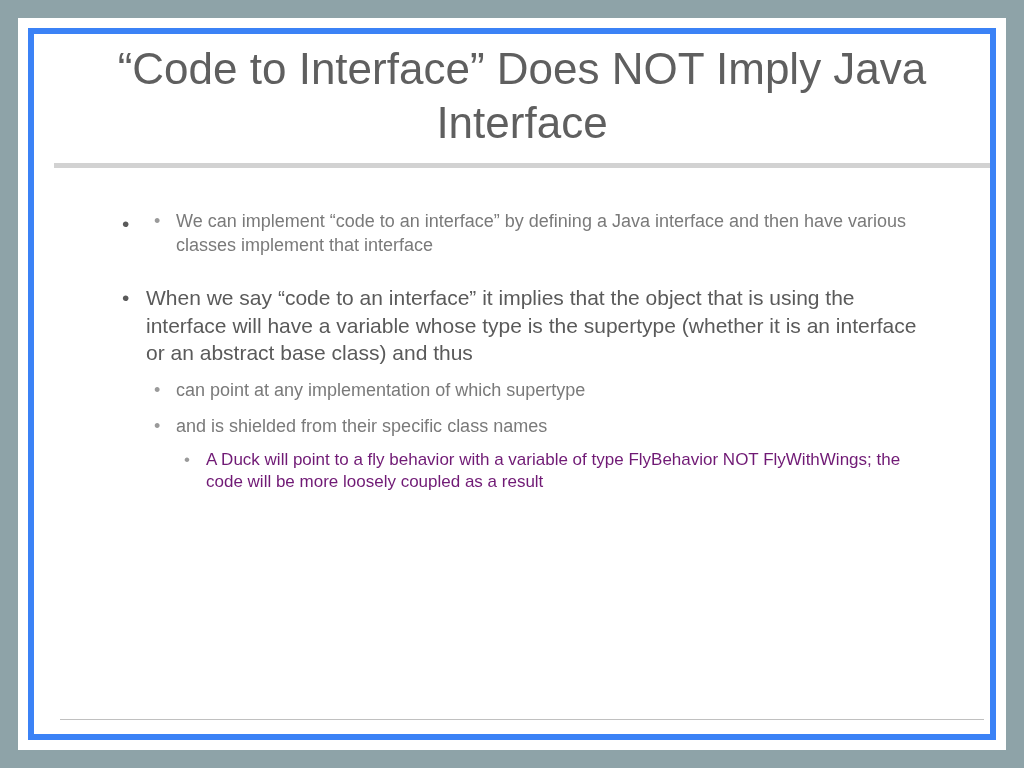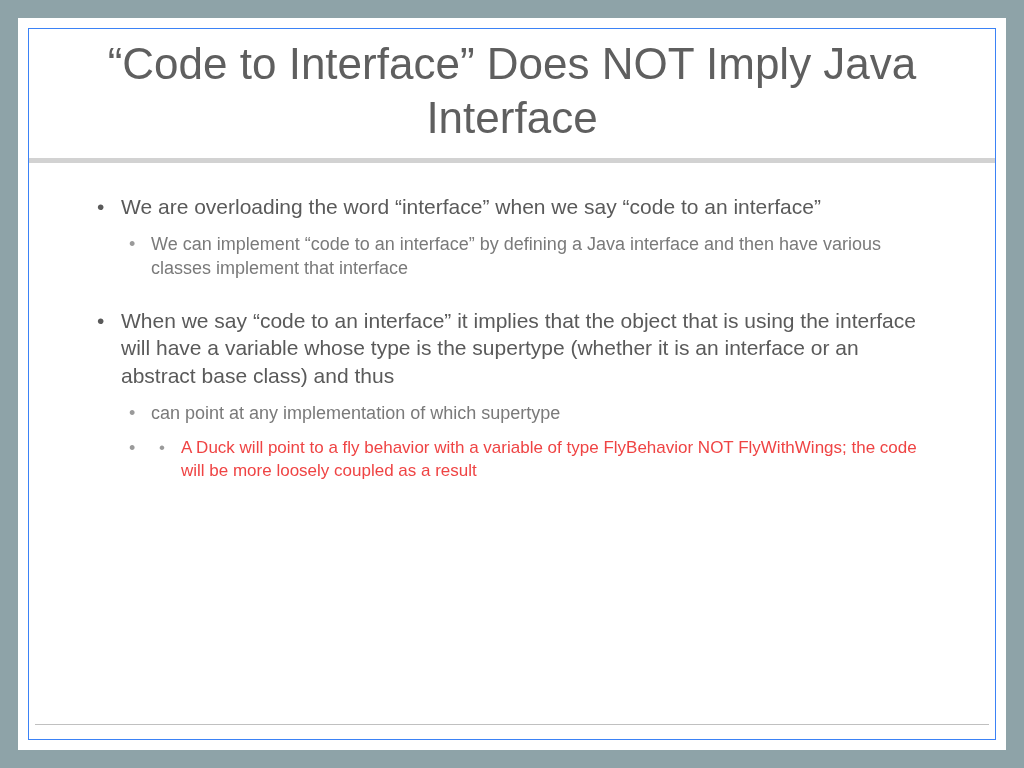--- a/index.html
+++ b/index.html
@@ -17,23 +17,24 @@
     }
     .outer-frame {
       width: 100%;
       height: 100%;
       background: #ffffff;
       padding: 10px;
     }
     .inner-frame {
       width: 100%;
       height: 100%;
-      border: 1px solid #3b82f6;
+      border: 6px solid #3b82f6;
       display: flex;
       flex-direction: column;
+      padding-left: 20px;
     }
     .title-section {
       padding: 8px 40px 14px 40px;
       text-align: center;
     }
     .title {
       font-size: 44px;
       font-weight: normal;
       color: #5f5f5f;
       line-height: 1.22;
@@ -90,21 +91,21 @@
     }
     ul.level3 {
       margin-top: 10px;
     }
     ul.level3 > li {
       position: relative;
       padding-left: 30px;
       margin-bottom: 8px;
       font-size: 17px;
       line-height: 1.32;
-      color: #ef4444;
+      color: #701a75;
     }
     ul.level3 > li::before {
       content: "•";
       position: absolute;
       left: 8px;
       top: 0;
       color: #9a9a9a;
     }
   </style>
 </head>
@@ -112,34 +113,34 @@
 
 <div class="outer-frame">
   <div class="inner-frame">
     <div class="title-section">
       <h1 class="title">“Code to Interface” Does NOT Imply Java Interface</h1>
     </div>
     <div class="divider"></div>
     <div class="content">
       <ul class="level1">
         <li>
-          <span>We are overloading the word “interface” when we say “code to an interface”</span>
           <ul class="level2">
             <li>
               <span>We can implement “code to an interface” by defining a Java interface and then have various classes implement that interface</span>
             </li>
           </ul>
         </li>
         <li>
           <span>When we say “code to an interface” it implies that the object that is using the interface will have a variable whose type is the supertype (whether it is an interface or an abstract base class) and thus</span>
           <ul class="level2">
             <li>
               <span>can point at any implementation of which supertype</span>
             </li>
             <li>
+              <span>and is shielded from their specific class names</span>
               <ul class="level3">
                 <li>
                   <span>A Duck will point to a fly behavior with a variable of type FlyBehavior NOT FlyWithWings; the code will be more loosely coupled as a result</span>
                 </li>
               </ul>
             </li>
           </ul>
         </li>
       </ul>
     </div>

